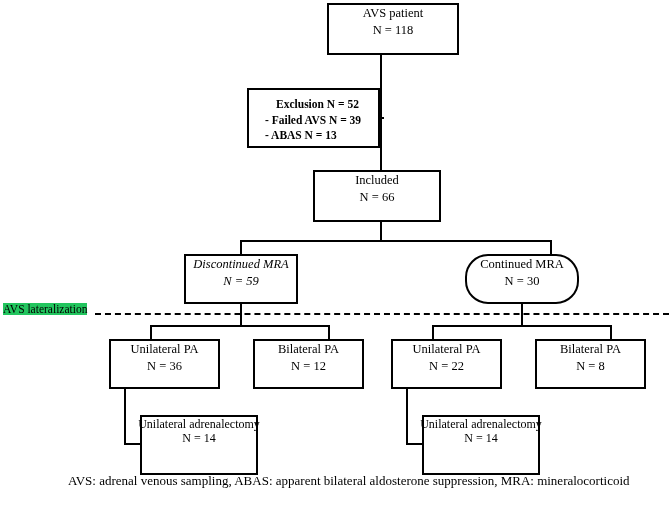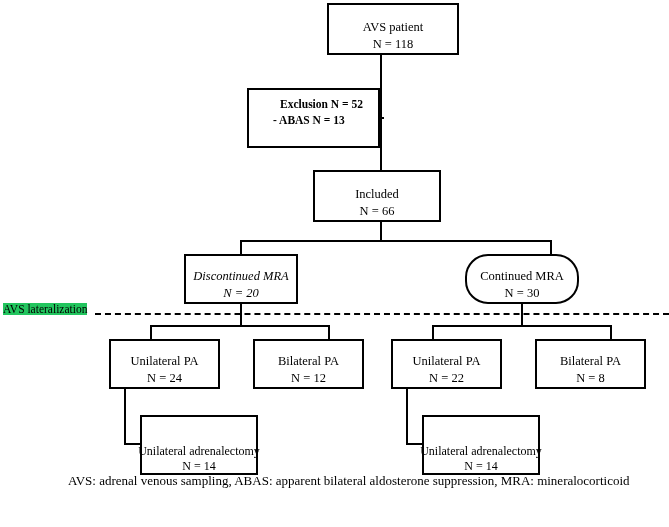--- a/index.html
+++ b/index.html
@@ -20,32 +20,32 @@
     background: #ffffff;
   }
   .box {
     position: absolute;
     box-sizing: border-box;
     border: 2px solid #000000;
     background: #ffffff;
     display: flex;
     flex-direction: column;
     align-items: center;
-    justify-content: flex-end;
+    justify-content: flex-start;
     text-align: center;
     line-height: 1.35;
     font-size: 12.5px;
     z-index: 5;
   }
   .box .ln { display: block; white-space: nowrap; }
   .box.bold { font-weight: bold; font-size: 11.5px; }
   .box.bold.left-align {
     align-items: flex-start;
     text-align: left;
-    padding-left: 24px;
+    padding-left: 16px;
     justify-content: flex-start;
     padding-top: 7px;
   }
   .box.bold.left-align .ln.center {
     align-self: center;
     margin-left: -8px;
   }
   .box.tight { line-height: 1.2; font-size: 12px; }
   .line {
     position: absolute;
@@ -82,39 +82,40 @@
 
   <div class="box" style="left:327px; top:3px; width:132px; height:52px;">
     <span class="ln">AVS patient</span>
     <span class="ln">N = 118</span>
   </div>
 
   <div class="line vline" style="left:380px; top:55px; height:115px;"></div>
 
   <div class="box bold left-align" style="left:247px; top:88px; width:133px; height:60px;">
     <span class="ln center">Exclusion N = 52</span>
+    <span class="ln">- Failed AVS N = 39</span>
     <span class="ln">- ABAS N = 13</span>
   </div>
 
   <div class="line hline" style="left:378px; top:117px; width:6px;"></div>
 
   <div class="box" style="left:313px; top:170px; width:128px; height:52px;">
     <span class="ln">Included</span>
     <span class="ln">N = 66</span>
   </div>
 
   <div class="line vline" style="left:380px; top:222px; height:19px;"></div>
 
   <div class="line hline" style="left:240px; top:240px; width:312px;"></div>
   <div class="line vline" style="left:240px; top:240px; height:15px;"></div>
   <div class="line vline" style="left:550px; top:240px; height:15px;"></div>
 
   <div class="box" style="left:184px; top:254px; width:114px; height:50px;font-style:italic;">
     <span class="ln">Discontinued MRA</span>
-    <span class="ln">N = 20</span>
+    <span class="ln">N = 59</span>
   </div>
 
   <div class="box" style="left:465px; top:254px; width:114px; height:50px;border-radius:23px;">
     <span class="ln">Continued MRA</span>
     <span class="ln">N = 30</span>
   </div>
 
   <div class="line vline" style="left:240px; top:304px; height:22px;"></div>
   <div class="line vline" style="left:521px; top:304px; height:22px;"></div>
 
@@ -124,21 +125,21 @@
   <div class="line hline" style="left:150px; top:325px; width:180px;"></div>
   <div class="line vline" style="left:150px; top:325px; height:15px;"></div>
   <div class="line vline" style="left:328px; top:325px; height:15px;"></div>
 
   <div class="line hline" style="left:432px; top:325px; width:180px;"></div>
   <div class="line vline" style="left:432px; top:325px; height:15px;"></div>
   <div class="line vline" style="left:610px; top:325px; height:15px;"></div>
 
   <div class="box" style="left:109px; top:339px; width:111px; height:50px;">
     <span class="ln">Unilateral PA</span>
-    <span class="ln">N = 24</span>
+    <span class="ln">N = 36</span>
   </div>
 
   <div class="box" style="left:253px; top:339px; width:111px; height:50px;">
     <span class="ln">Bilateral PA</span>
     <span class="ln">N = 12</span>
   </div>
 
   <div class="box" style="left:391px; top:339px; width:111px; height:50px;">
     <span class="ln">Unilateral PA</span>
     <span class="ln">N = 22</span>

